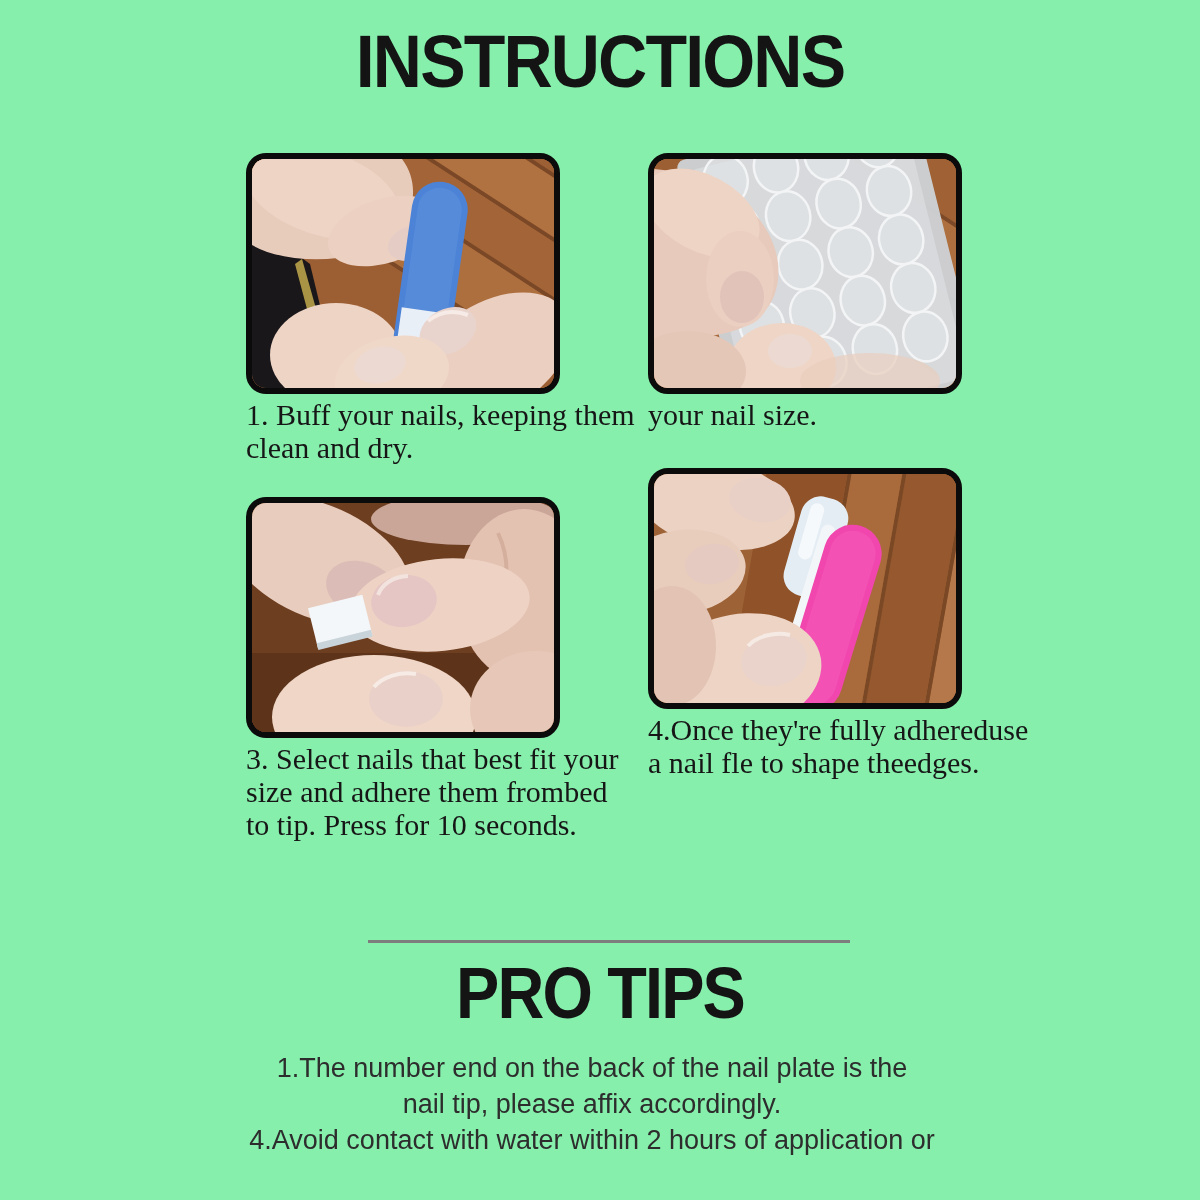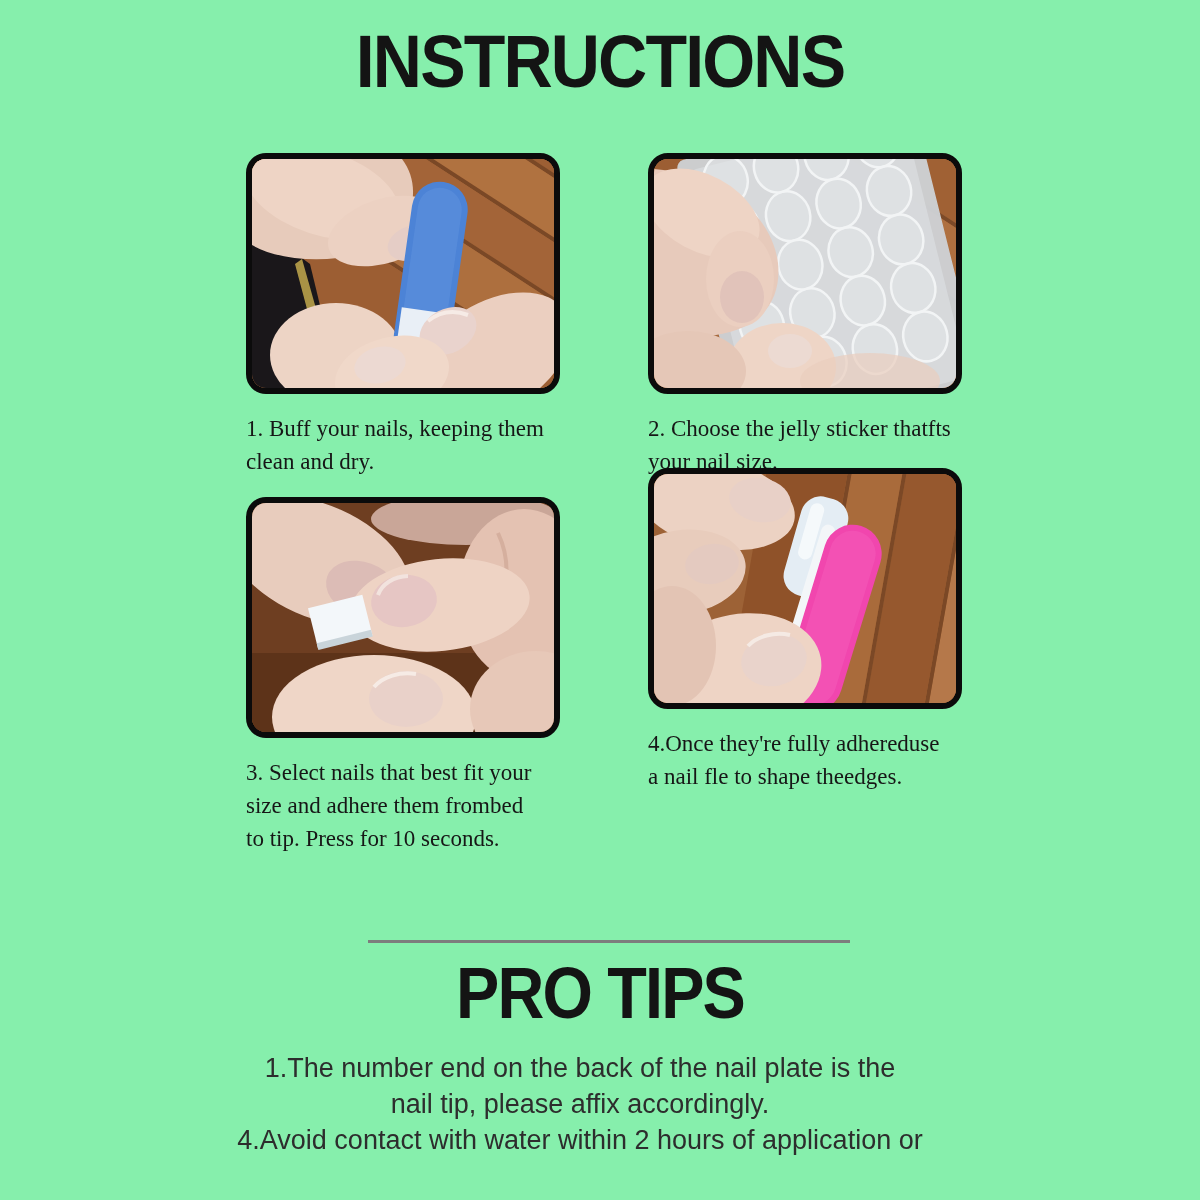--- a/index.html
+++ b/index.html
@@ -8,25 +8,25 @@
   .big-heading{position:absolute;left:0;width:1200px;text-align:center;
         font-weight:700;color:#141414;letter-spacing:-2px;}
   .title{top:18px;font-size:74px;line-height:88px;transform:scaleX(.92);}
   .protips-heading{top:950px;font-size:72px;line-height:86px;transform:scaleX(.90);}
   .step{position:absolute;width:314px;}
   .s1{left:246px;top:153px}.s2{left:648px;top:153px}
   .s3{left:246px;top:497px}.s4{left:648px;top:468px}
   .photo{width:302px;height:229px;border:6px solid #0b0b0b;border-radius:20px;
          overflow:hidden;background:#a4663a;}
   .photo svg{display:block;width:302px;height:229px;}
-  .caption{margin-top:18px;font-family:"Liberation Serif",serif;font-size:23px;
+  .caption{margin-top:4px;font-family:"Liberation Serif",serif;font-size:30px;
            line-height:33px;color:#161616;}
   .caption div{white-space:nowrap;}
   .divider{position:absolute;top:940px;left:368px;width:482px;height:3px;background:#7d7d7d;}
-  .tips{position:absolute;top:1050px;left:4px;width:1152px;text-align:center;
+  .tips{position:absolute;top:1050px;left:16px;width:1152px;text-align:center;
         font-size:27px;line-height:36px;color:#2d2d2d;}
 </style>
 </head>
 <body>
 
 <div class="page">
 
   <div class="big-heading title">INSTRUCTIONS</div>
 
   <div class="step s1">
@@ -115,21 +115,20 @@
         <ellipse cx="48" cy="54" rx="62" ry="38" fill="#eed4c5" transform="rotate(28 48 54)"></ellipse>
         <ellipse cx="86" cy="120" rx="34" ry="48" fill="#ebcfc0"></ellipse>
         <ellipse cx="88" cy="138" rx="22" ry="26" fill="#e1c3ba"></ellipse>
         <ellipse cx="128" cy="208" rx="54" ry="44" fill="#eed5c6"></ellipse>
         <ellipse cx="136" cy="192" rx="22" ry="17" fill="#ecdad2"></ellipse>
         <ellipse cx="34" cy="212" rx="58" ry="40" fill="#e5c7b7"></ellipse>
         <ellipse cx="216" cy="222" rx="70" ry="28" fill="#e9cdbd" opacity="0.7"></ellipse>
       </svg>
     </div>
     <div class="caption">
-      <div>2. Choose the jelly sticker thatfts</div>
       <div>your nail size.</div>
     </div>
   </div>
 
   <div class="step s3">
     <div class="photo">
       <svg viewBox="0 0 302 229">
         <rect width="302" height="229" fill="#6e3e21"></rect>
         <rect x="0" y="150" width="302" height="79" fill="#5d3319"></rect>
         <ellipse cx="214" cy="16" rx="95" ry="26" fill="#d9b8ad" opacity="0.85"></ellipse>

